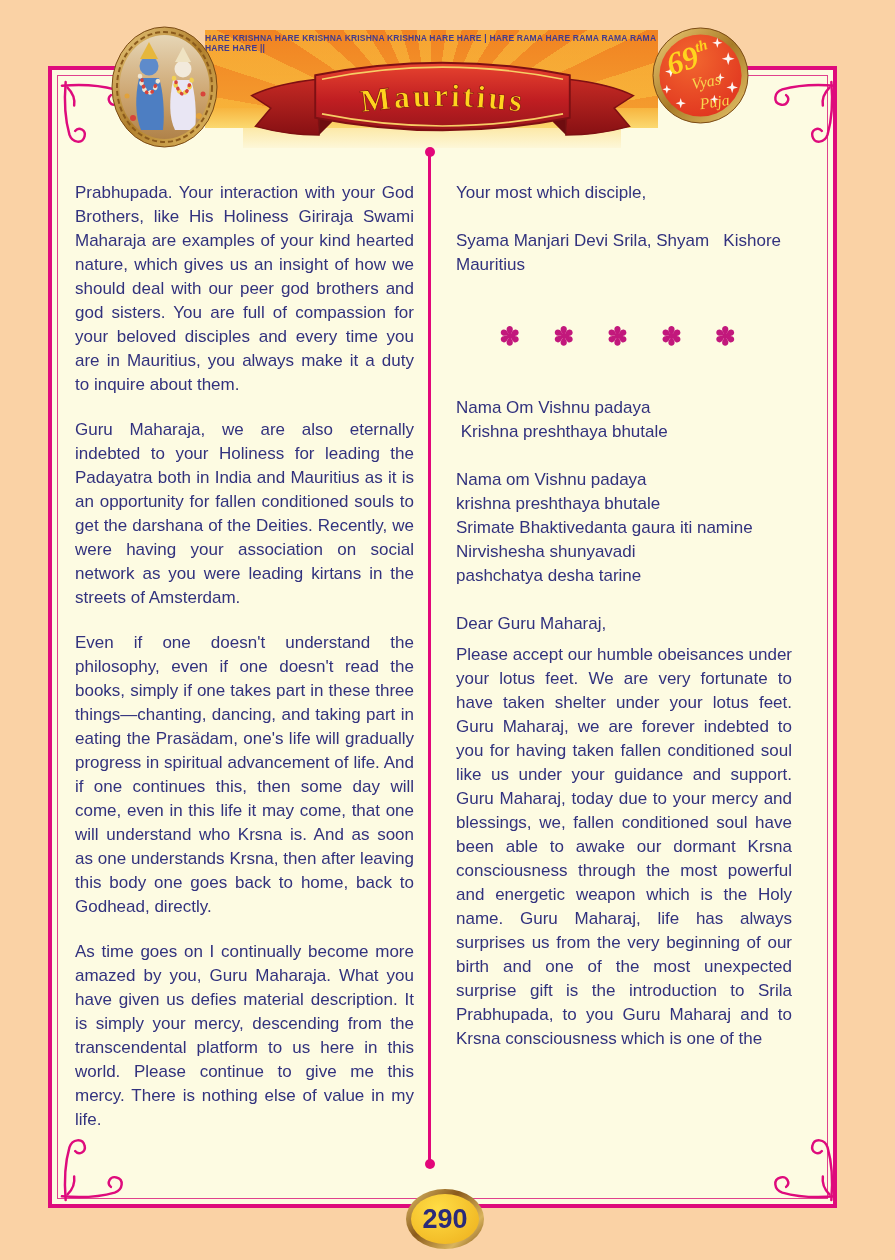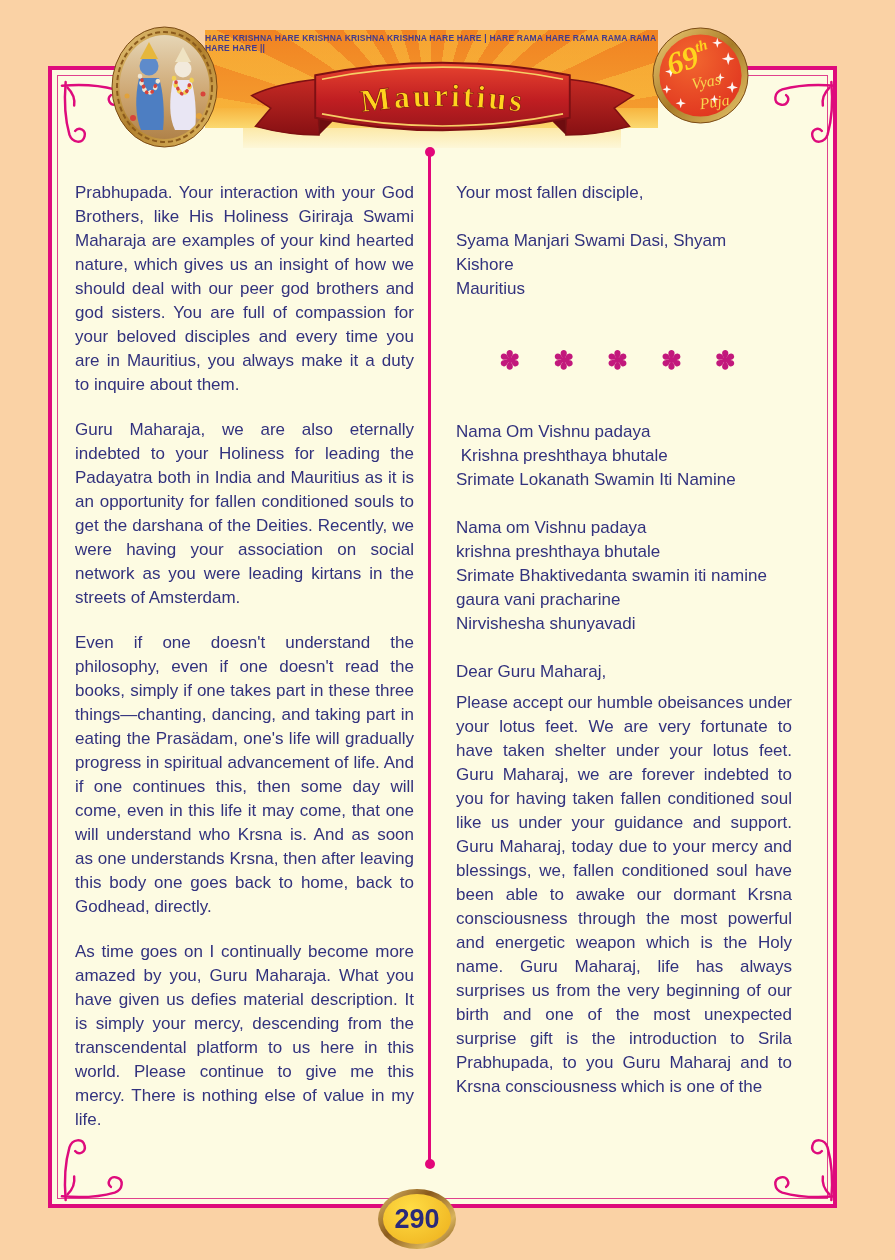--- a/index.html
+++ b/index.html
@@ -68,21 +68,21 @@
   .flowers{
     margin-top:47px;height:30px;text-align:center;
     color:#C2187C;font-size:25px;font-weight:bold;letter-spacing:13px;
   }
   .verse1{margin-top:42px;}
   .verse2{margin-top:24px;}
   .salutation{margin-top:24px;}
   .body-par{margin-top:7px;text-align:justify;}
   
   .page-oval{
-    position:absolute;left:378px;top:1189px;width:78px;height:60px;z-index:9;
+    position:absolute;left:406px;top:1189px;width:78px;height:60px;z-index:9;
     border-radius:50%;
     background:linear-gradient(135deg,#E3C26B,#8A5A1C 40%,#D9B45C 75%,#7A4C14);
     display:flex;align-items:center;justify-content:center;text-align:center;
   }
   .page-oval-inner{
     width:68px;height:50px;border-radius:50%;
     background:radial-gradient(ellipse at 40% 30%,#FFDD45,#EDAE1B);
     display:flex;align-items:center;justify-content:center;
     color:#2A2A7A;font-size:27px;font-weight:bold;
   }
@@ -241,37 +241,36 @@
   <div class="divider"></div>
 
   <div class="col col-left">
     <p>Prabhupada.  Your interaction with your God Brothers, like His Holiness Giriraja Swami Maharaja are examples of your kind hearted nature,  which gives us an insight of how we should deal with our peer god brothers and god sisters. You are full of compassion for your beloved disciples and every time you are in Mauritius, you always make it a duty to inquire about them.</p>
     <p>Guru Maharaja, we are also eternally indebted to your Holiness for leading the Padayatra both in India and Mauritius as it is an opportunity for fallen conditioned souls to get the darshana of the Deities. Recently, we were having your association on social network as you were leading kirtans in the streets of Amsterdam.</p>
     <p>Even if one doesn't understand the philosophy, even if one doesn't read the books, simply if one takes part in these three things—chanting, dancing, and taking part in eating the Prasädam, one's life will gradually progress in spiritual advancement of life. And if one continues this, then some day will come, even in this life it may come, that one will understand who Krsna is. And as soon as one understands Krsna, then after leaving this body one goes back to home, back to Godhead, directly.</p>
     <p>As time goes on I continually become more amazed by you, Guru Maharaja. What you have given us defies material description. It is simply your mercy, descending from the transcendental platform to us here in this world. Please continue to give me this mercy. There is nothing else of value in my life.</p>
   </div>
 
   <div class="col col-right">
-    <div>Your most fallen disciple,</div>
+    <div>Your most which disciple,</div>
     <div class="sig-block">
-      <div class="pre">Syama Manjari Swami Dasi, Shyam   Kishore</div>
+      <div class="pre">Syama Manjari Devi Srila, Shyam   Kishore</div>
       <div class="pre">Mauritius</div>
     </div>
     <div class="flowers">✽ ✽ ✽ ✽ ✽</div>
     <div class="verse1">
       <div class="pre">Nama Om Vishnu padaya</div>
       <div class="pre"> Krishna preshthaya bhutale</div>
-      <div class="pre">Srimate Lokanath Swamin Iti Namine</div>
     </div>
     <div class="verse2">
       <div class="pre">Nama om Vishnu padaya</div>
       <div class="pre">krishna preshthaya bhutale</div>
-      <div class="pre">Srimate Bhaktivedanta swamin iti namine</div>
-      <div class="pre">gaura vani pracharine</div>
+      <div class="pre">Srimate Bhaktivedanta gaura iti namine</div>
       <div class="pre">Nirvishesha shunyavadi</div>
+      <div class="pre">pashchatya desha tarine</div>
     </div>
     <div class="salutation">Dear Guru Maharaj,</div>
     <div class="body-par">Please accept our humble obeisances under your lotus feet.  We are very fortunate to have taken shelter under your lotus feet. Guru Maharaj, we are forever indebted to you for having taken fallen conditioned soul like us under your guidance and support. Guru Maharaj, today due to your mercy and blessings, we, fallen conditioned soul have been able to awake our dormant Krsna consciousness through the most powerful and energetic weapon which is the Holy name. Guru Maharaj, life has always surprises us from the very beginning of our birth and one of the most unexpected surprise gift is the introduction to Srila Prabhupada, to you Guru Maharaj and to Krsna consciousness which is one of the</div>
   </div>
 
   <div class="page-oval">
     <div class="page-oval-inner">290</div>
   </div>
 
 </div>

